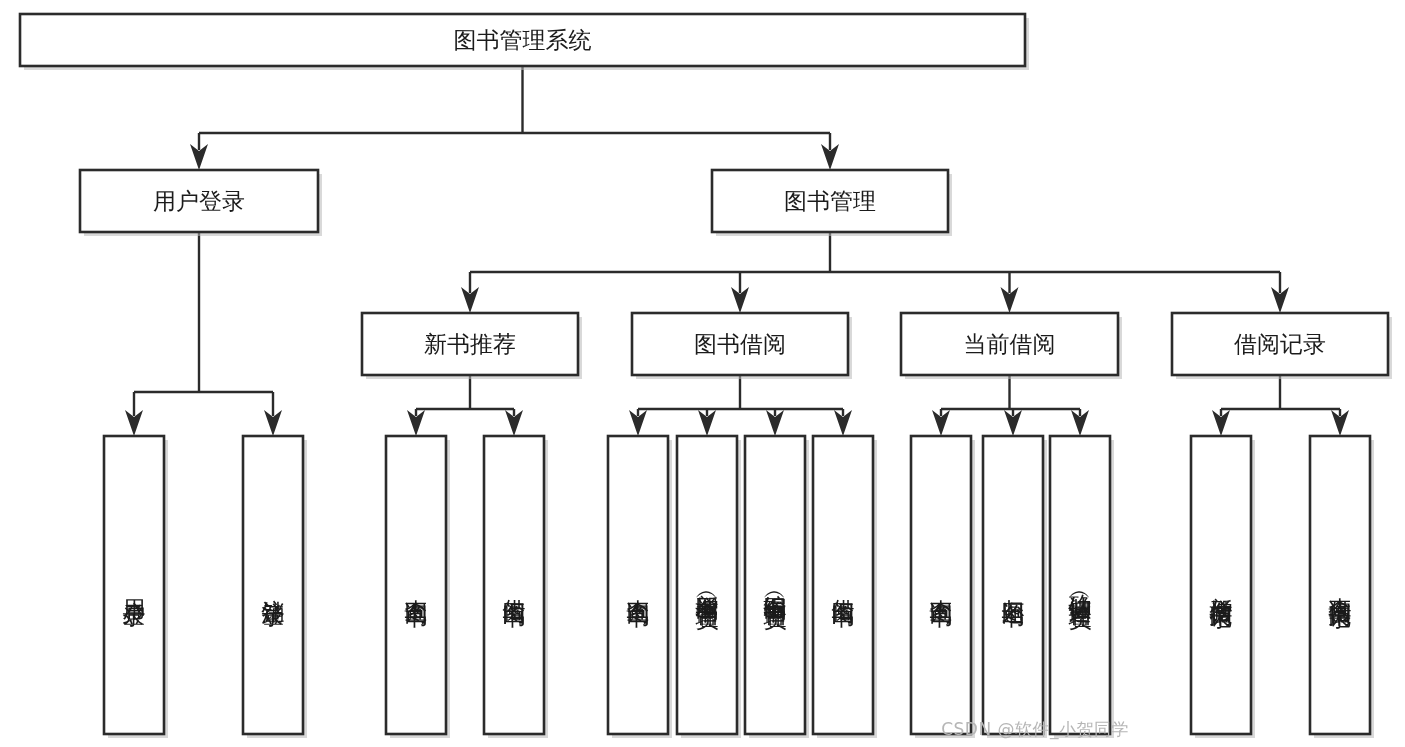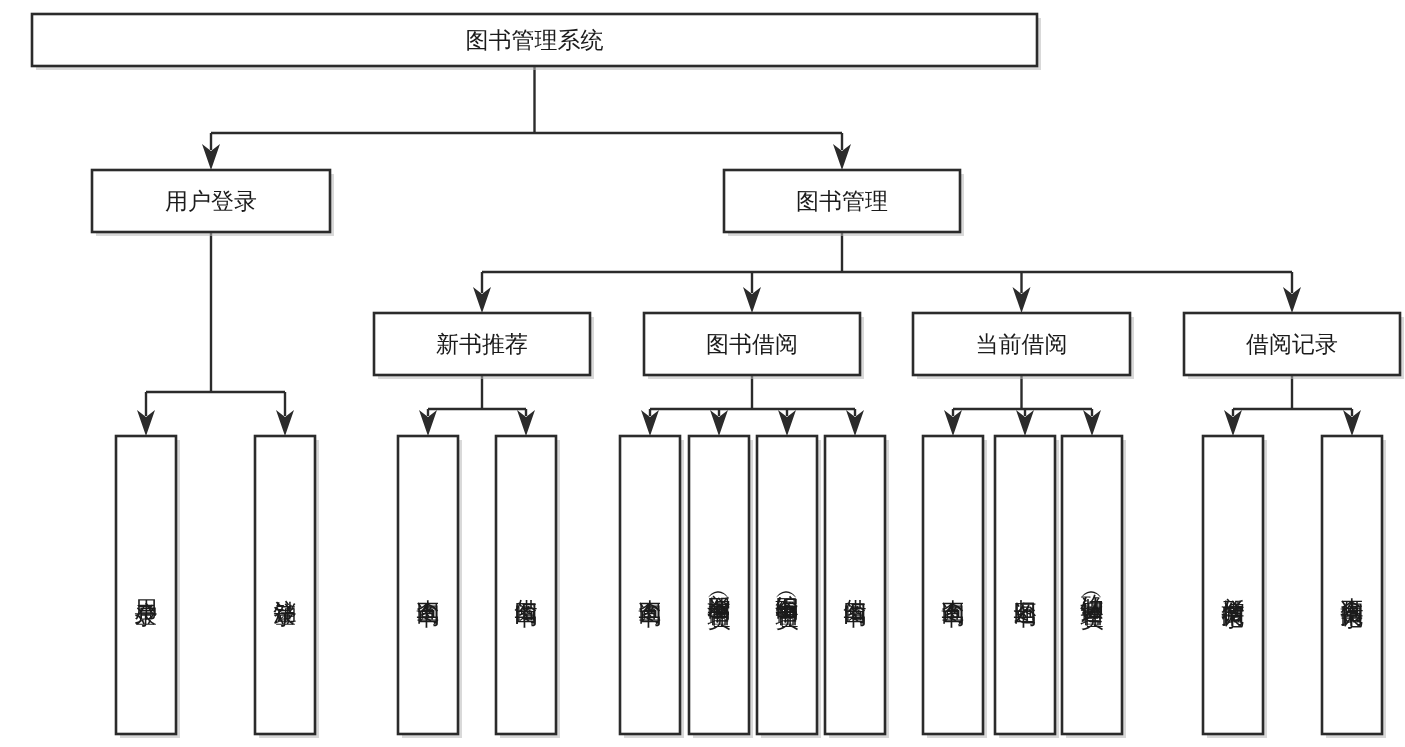--- a/index.html
+++ b/index.html
@@ -11,21 +11,20 @@
     width: 1405px;
     height: 747px;
     font-family: "DejaVu Sans", "Liberation Sans", sans-serif;
     overflow: hidden;
   }
   #diagram-root {
     position: relative;
     width: 1137px;
     height: 747px;
     background: #ffffff;
-    margin-left: 12px;
   }
   svg#tree-svg {
     position: absolute;
     top: 0;
     left: 0;
     width: 1405px;
     height: 747px;
     display: block;
   }
   .node-box {
@@ -270,14 +269,15 @@
         <div class="vtext">确认归还（管理员）</div>
       </div>
       <div class="vtext-wrap" style="left: 1191px; top: 436px; width: 60px; height: 298px;">
         <div class="vtext">新增借阅记录</div>
       </div>
       <div class="vtext-wrap" style="left: 1310px; top: 436px; width: 60px; height: 298px;">
         <div class="vtext">查询借阅记录</div>
       </div>
     </div>
 
+  <div class="watermark">CSDN @软件_小贺同学</div>
 
 </div>
 
 </body></html>

